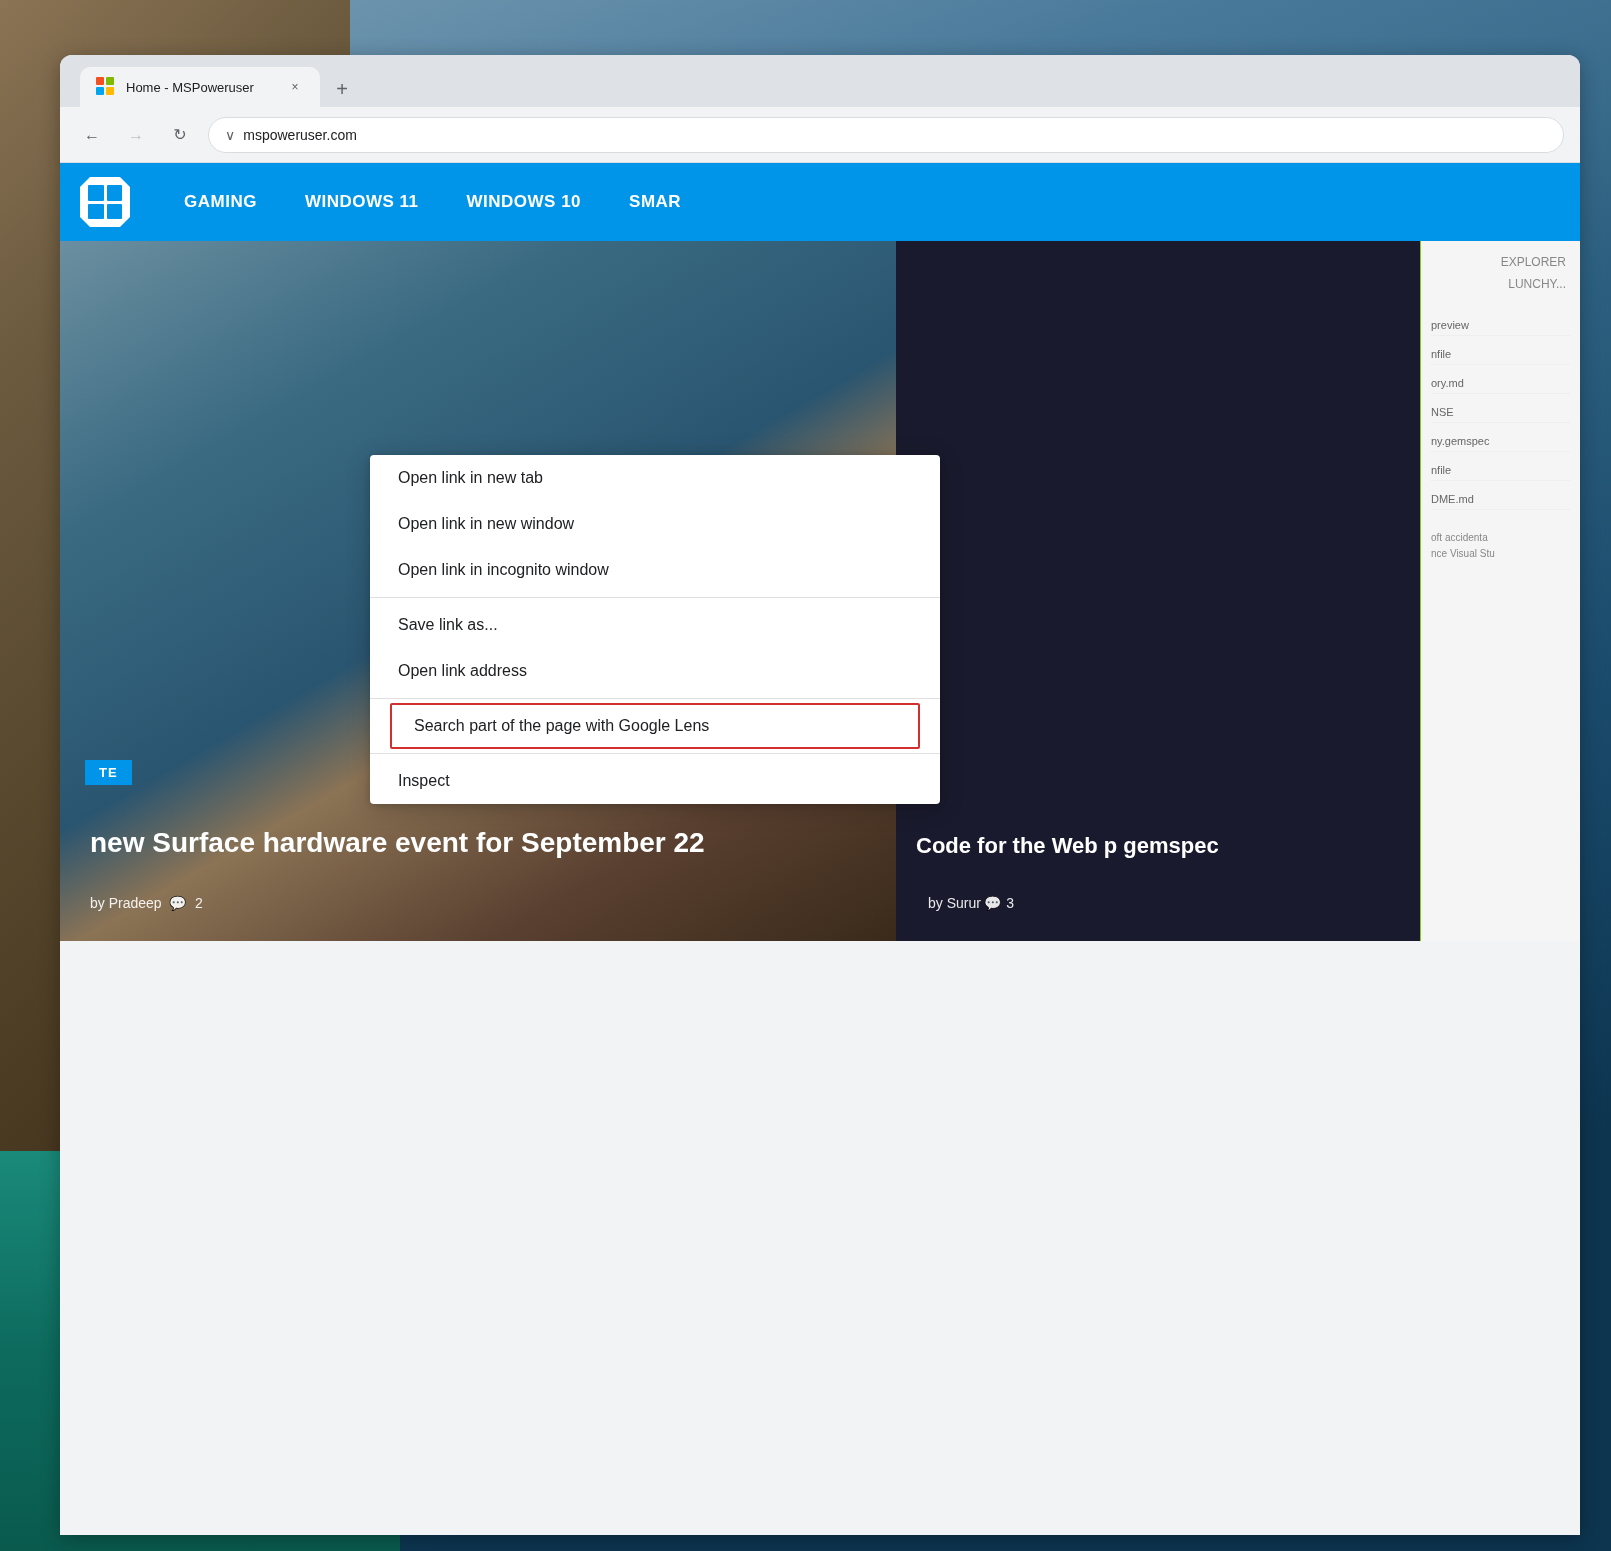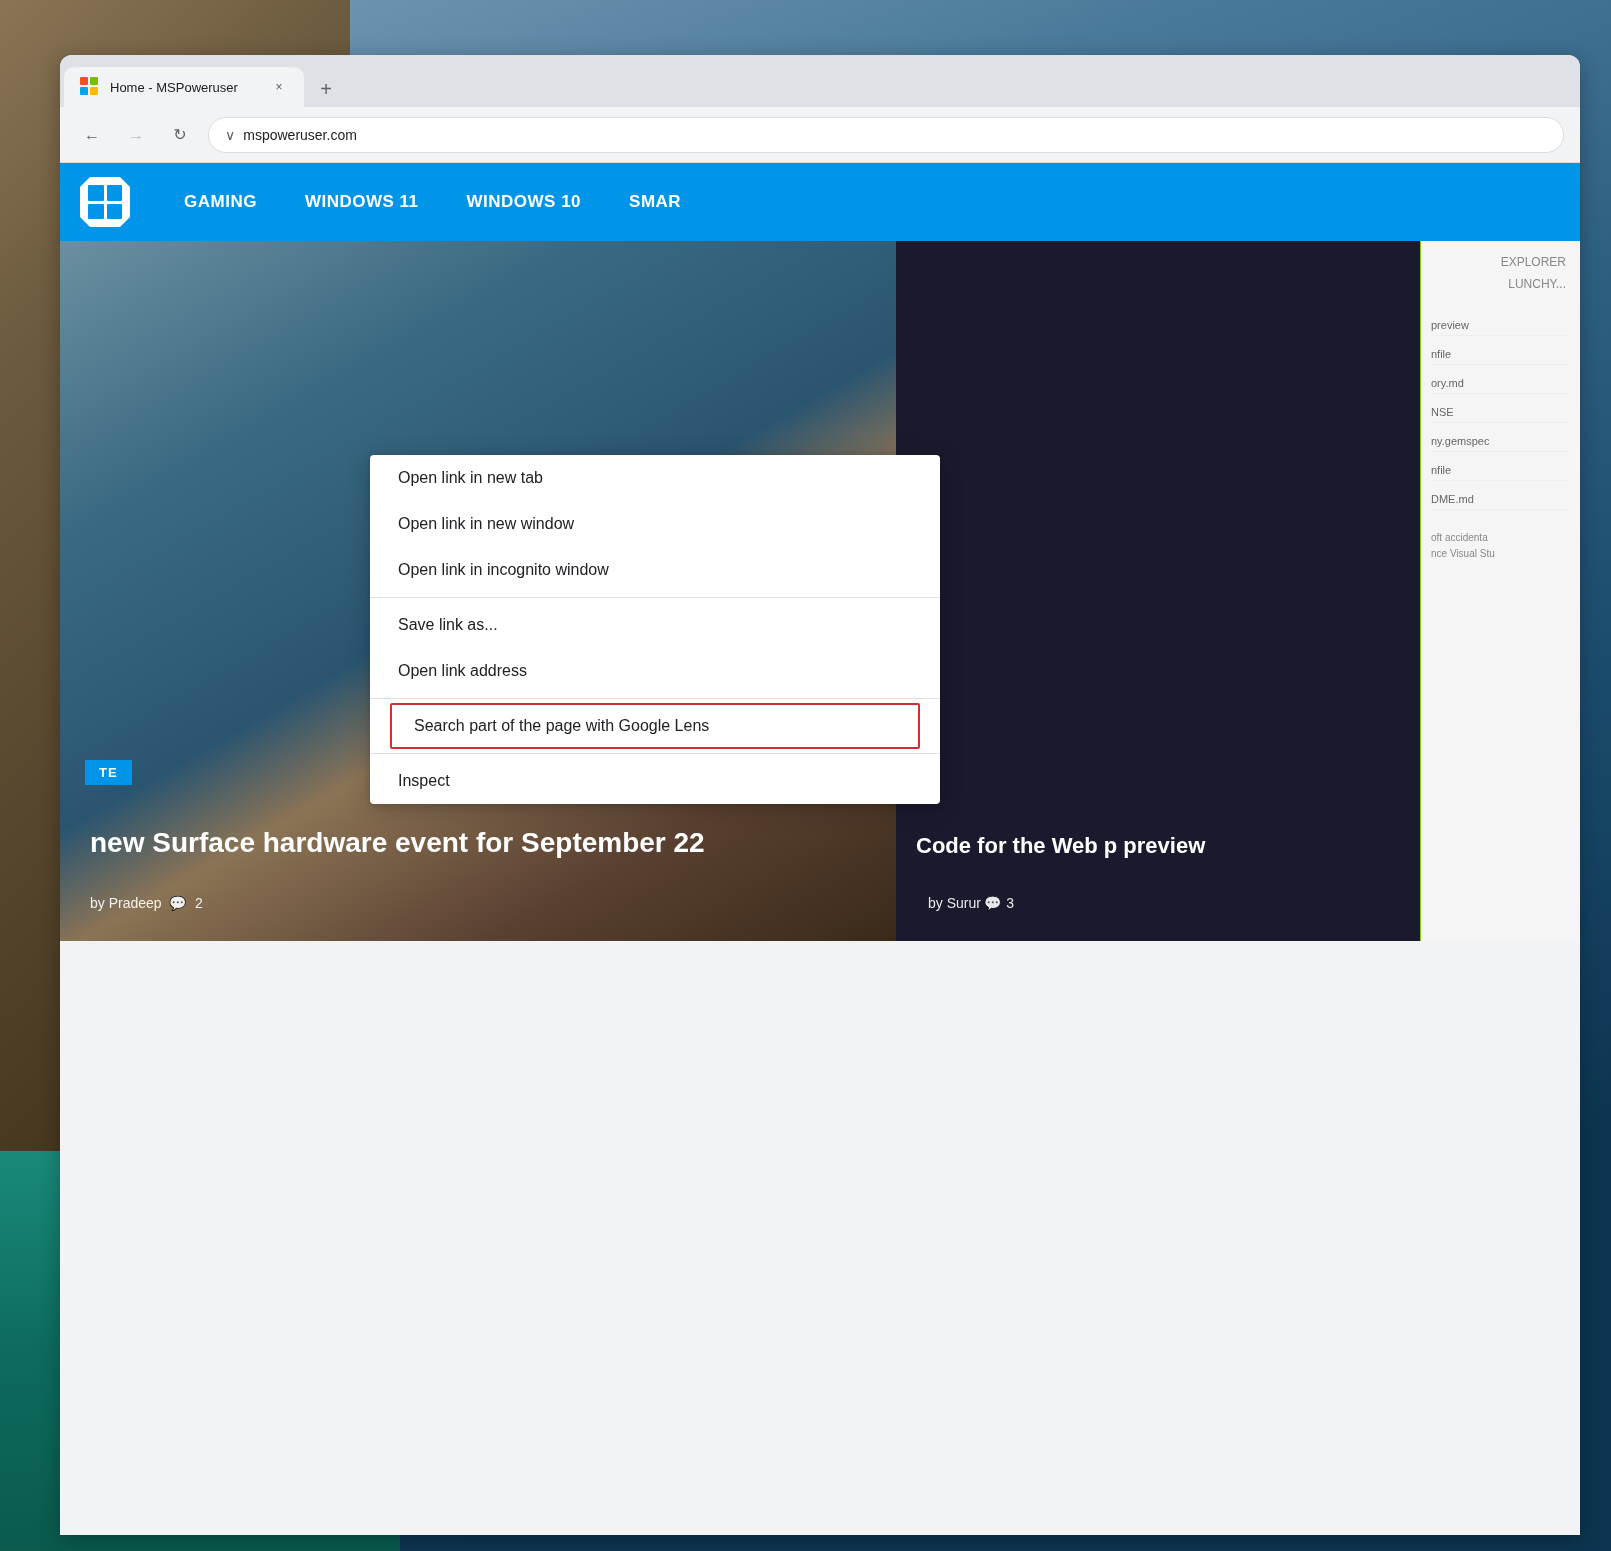--- a/index.html
+++ b/index.html
@@ -59,21 +59,21 @@
       z-index: 10;
       overflow: hidden;
     }
 
     
     .tab-bar {
       background: #dee1e6;
       height: 52px;
       display: flex;
       align-items: flex-end;
-      padding: 0 4px;
+      padding: 0 20px;
       padding-top: 8px;
     }
 
     .browser-tab {
       background: #f1f3f4;
       border-radius: 10px 10px 0 0;
       height: 40px;
       display: flex;
       align-items: center;
       padding: 0 16px;
@@ -468,21 +468,21 @@
             <div class="sidebar-item-text">ny.gemspec</div>
             <div class="sidebar-item-text">nfile</div>
             <div class="sidebar-item-text">DME.md</div>
           </div>
           <div style="margin-top:20px;font-size:10px;color:#888;line-height:1.6;">
             oft accidenta<br>nce Visual Stu
           </div>
         </div>
 
         <div class="hero-right-title">
-          <span>Code for the Web p preview</span>
+          <span>Code for the Web p gemspec</span>
         </div>
         <div class="hero-right-meta">
           <span>by Surur</span>
           <span> 💬</span>
           <span>3</span>
         </div>
       </div>
 
     </div>
 

